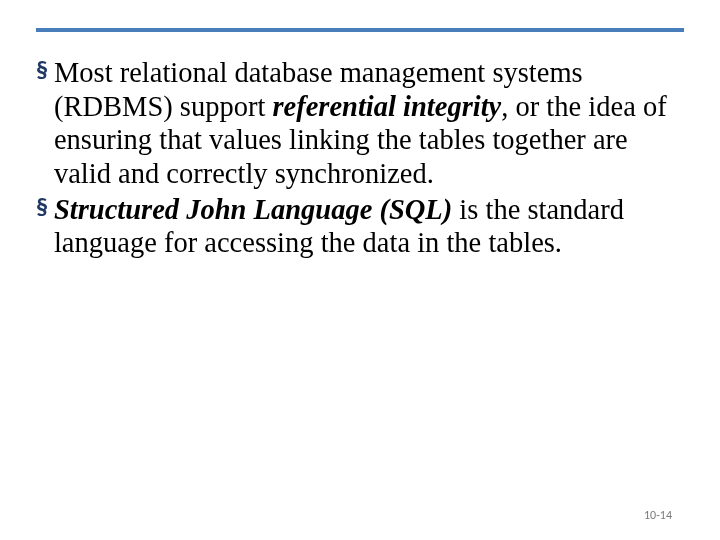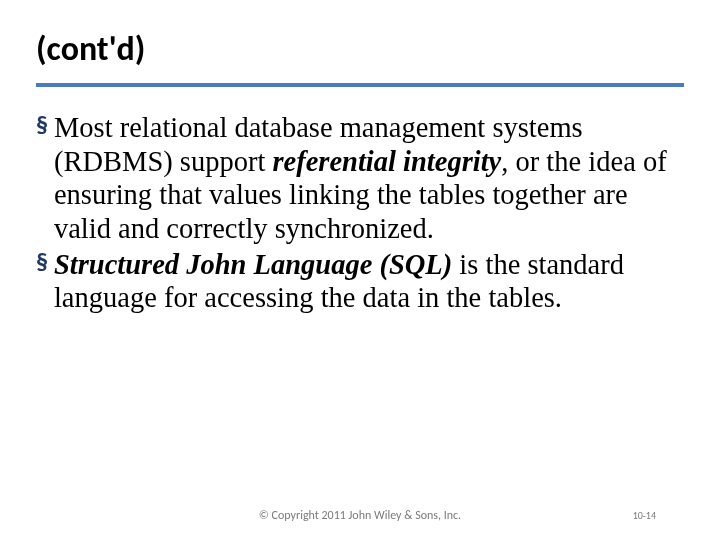--- a/index.html
+++ b/index.html
@@ -68,44 +68,40 @@
       justify-content: center;
       align-items: center;
     }
     .copyright {
       font-size: 12px;
       color: #7b7b7b;
       text-align: center;
     }
     .page-number {
       position: absolute;
-      right: 64px;
+      right: 48px;
       bottom: 18px;
-      font-size: 10px;
+      font-size: 12px;
       color: #7b7b7b;
     }
   </style>
 </head>
 <body>
 
 <div class="slide">
-  <div class="title">(cont'd)</div>
   <div class="title-underline"></div>
 
   <div class="content">
 
     <div class="bullet-item">
       <span class="bullet-marker">§</span>
       <span class="bullet-text"><span>Most</span><span> relational database management systems (RDBMS) support </span><span class="bold-italic">referential integrity</span><span>, or the idea of ensuring that values linking the tables together are valid and correctly synchronized.</span></span>
     </div>
 
     <div class="bullet-item">
       <span class="bullet-marker">§</span>
       <span class="bullet-text"><span class="bold-italic">Structured John Language (SQL)</span><span> is the standard language for accessing the data in the tables.</span></span>
     </div>
 
   </div>
 
-  <div class="footer">
-    <div class="copyright">© Copyright 2011 John Wiley &amp; Sons, Inc.</div>
-  </div>
   <div class="page-number">10-14</div>
 </div>
 
 </body></html>

